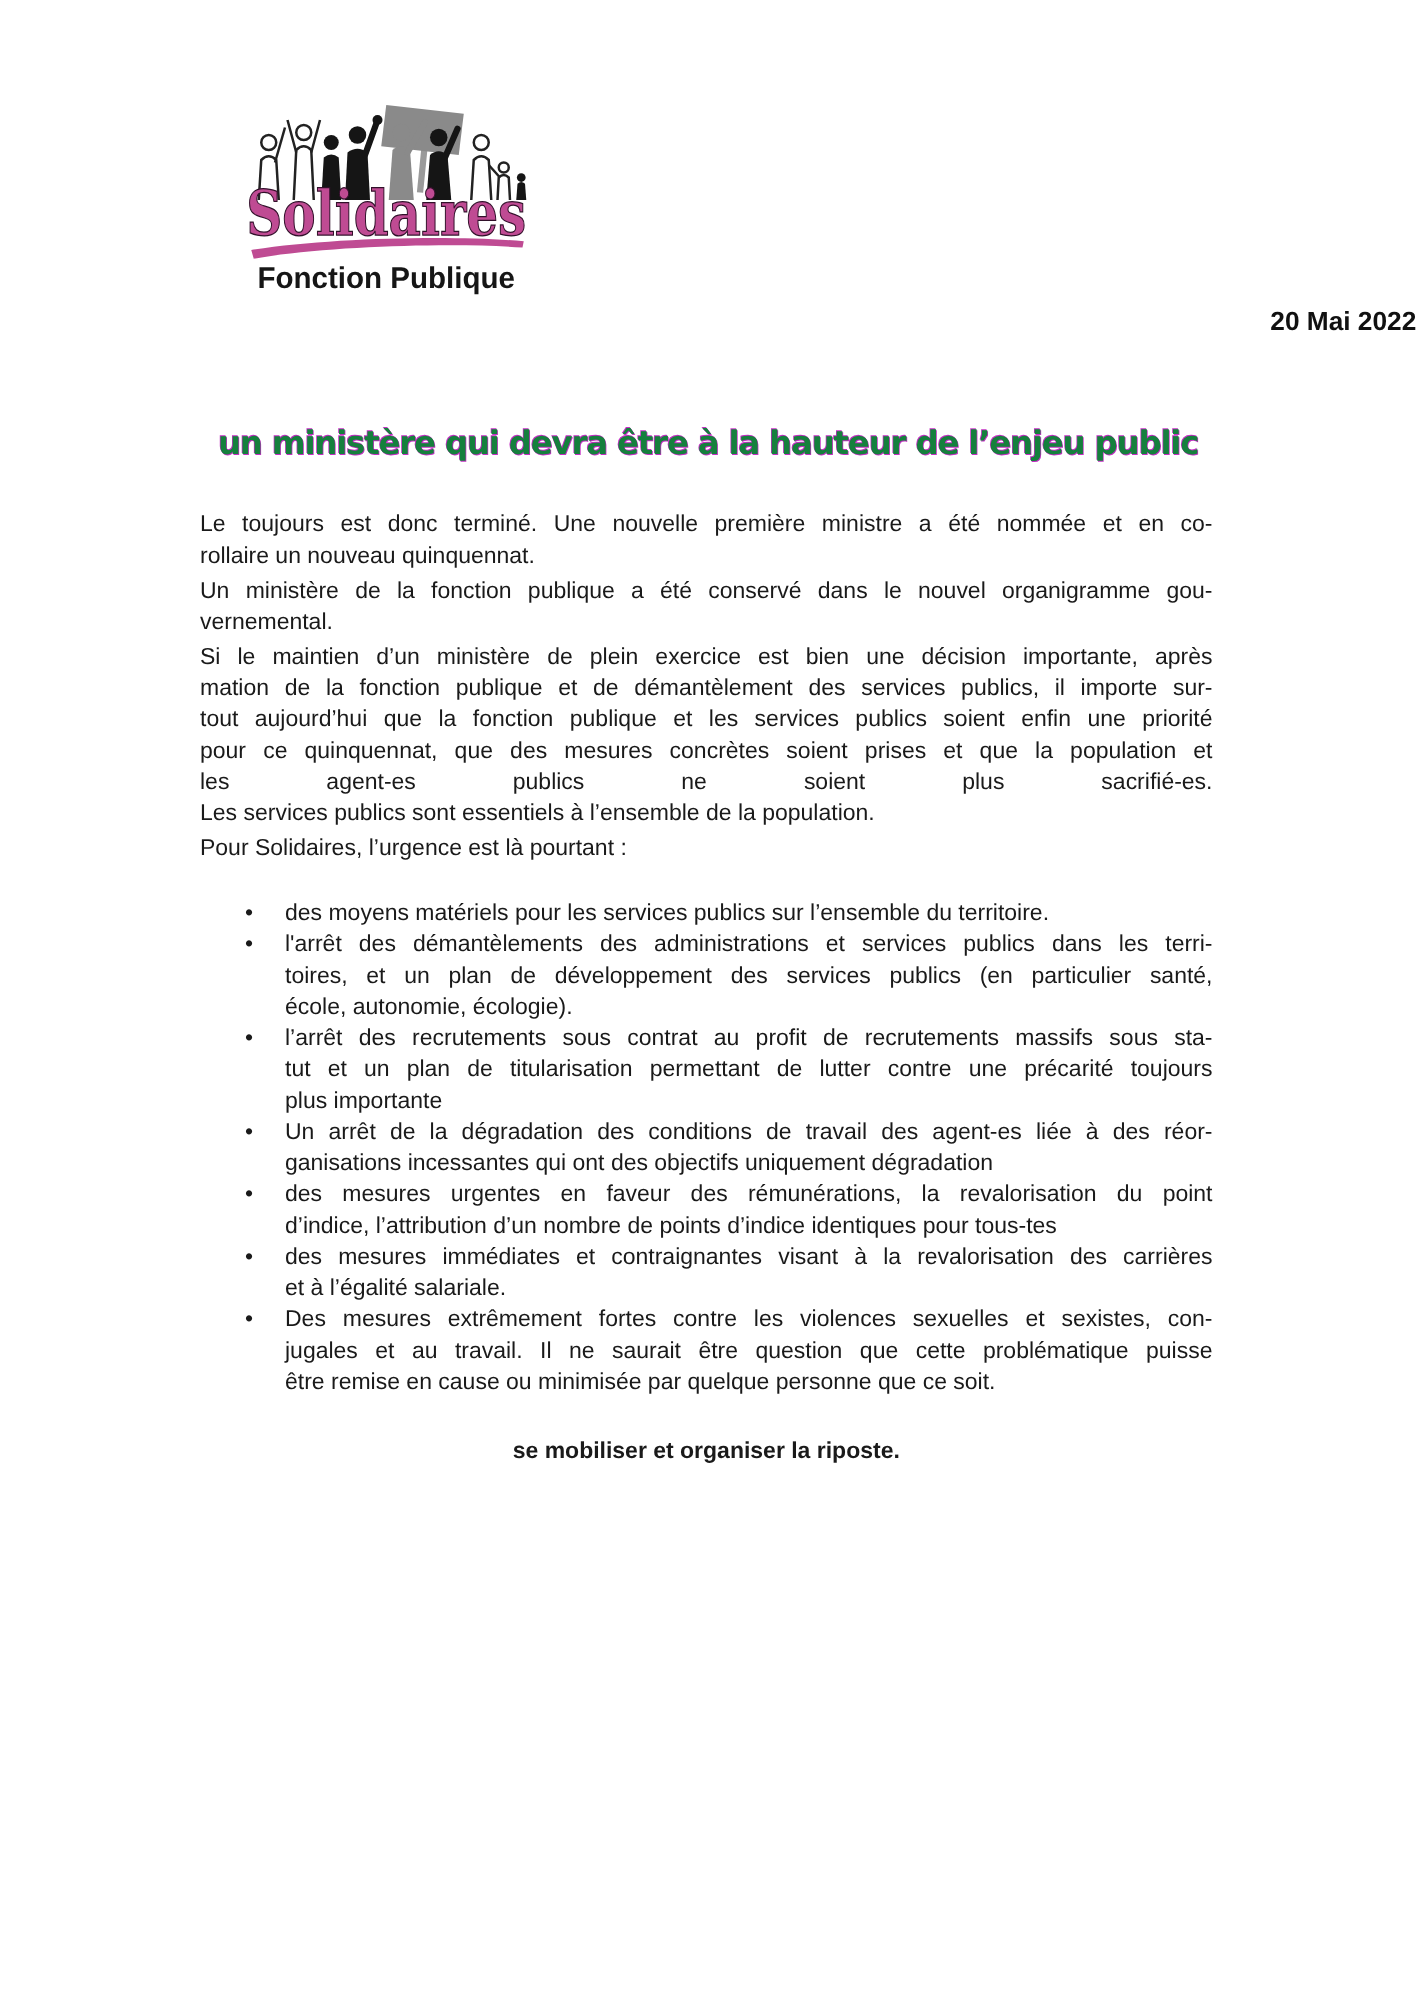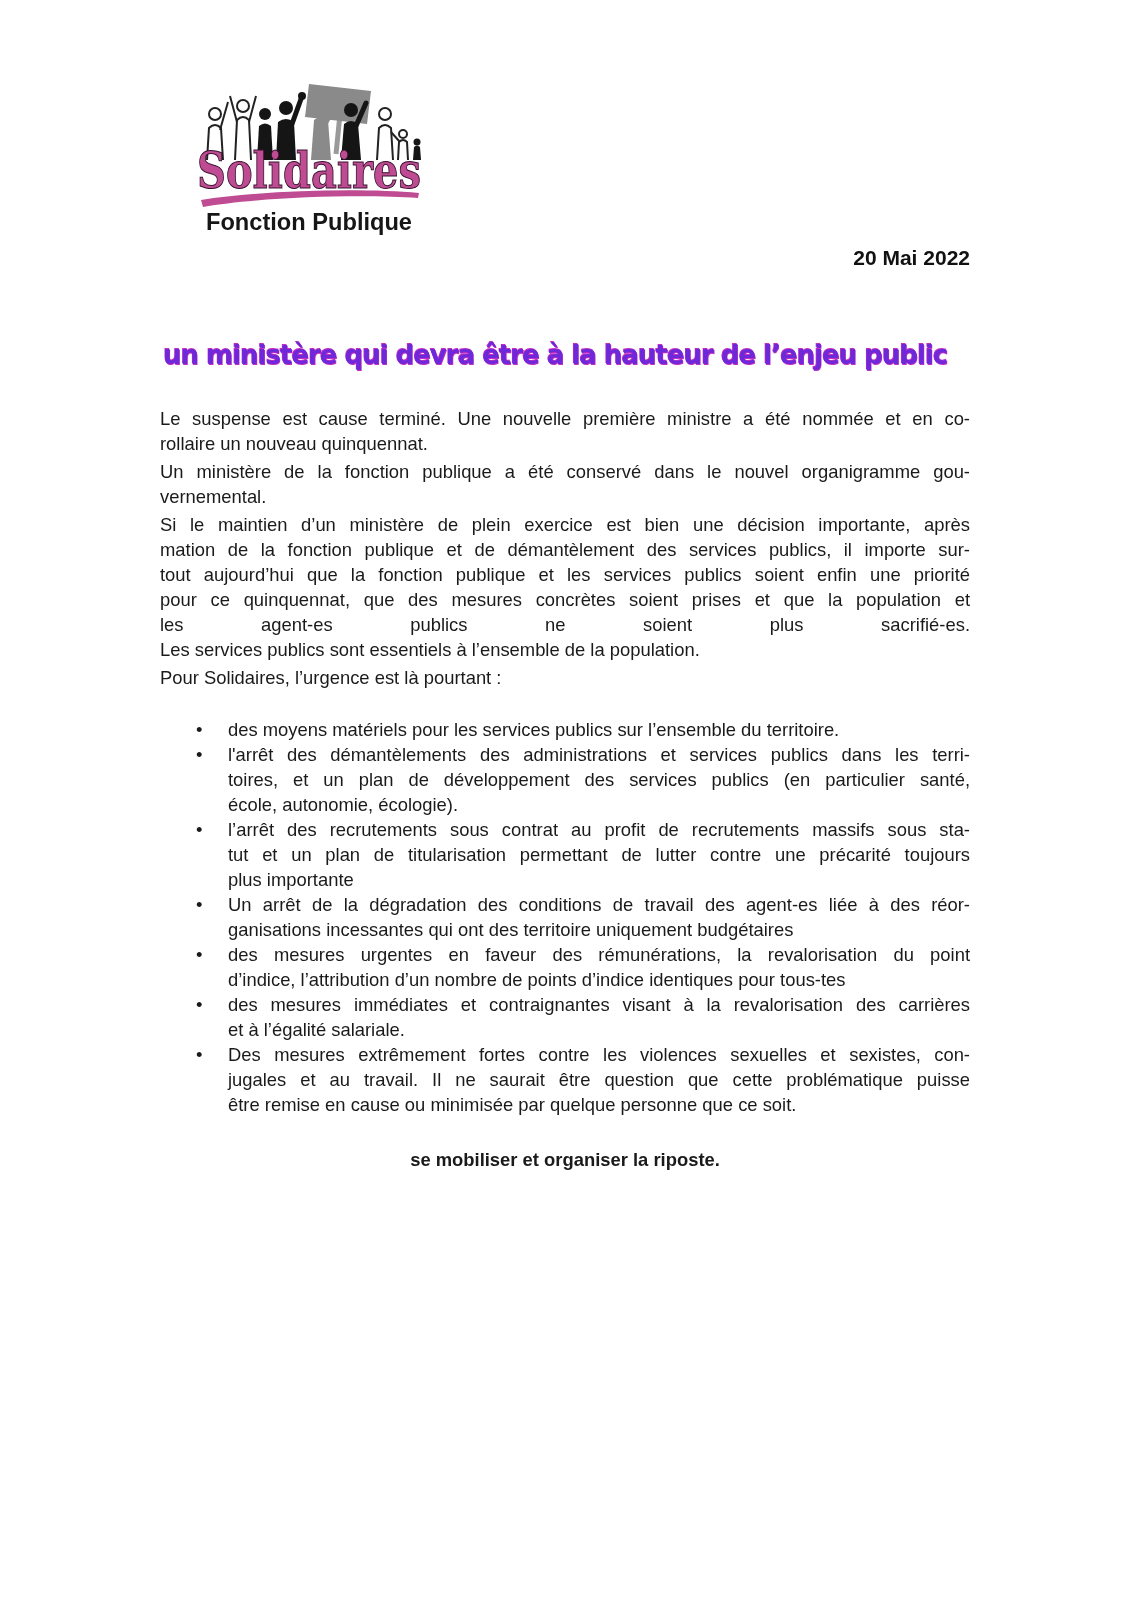--- a/index.html
+++ b/index.html
@@ -2,27 +2,27 @@
 <html><head>
 <meta charset="utf-8">
 <style>
   html,body { margin:0; padding:0; background:#ffffff; }
   .page {
     position:relative; width:1133px; height:1268px; background:#ffffff;
     color:#1a1a1a; font-family:"Liberation Sans", sans-serif; overflow:hidden;
   }
   .logo { margin:76px 0 0 193px; width:232px; height:162px; }
   .date {
-    margin-top:8px; padding-right:163px; text-align:right;
+    margin-top:8px; text-align:right;
     font-weight:bold; font-size:21px; color:#111111;
   }
   .title {
-    margin:70px 163px 0 163px; 
+    margin:70px 163px 0 163px; text-align:center;
     font-family:"DejaVu Sans", sans-serif; font-weight:bold;
-    font-size:26px; letter-spacing:-1px; color:#6d28d9;
+    font-size:26px; letter-spacing:-1px; color:#15803d;
     text-shadow:0.6px 0.6px 0 #c32ec3, -0.6px -0.6px 0 #c32ec3;
   }
   .content { margin:36px 163px 0 160px; font-size:18.4px; line-height:25px; }
   .para { margin:0 0 3px 0; }
   .line { min-height:25px; }
   .line.j { text-align:justify; text-align-last:justify; }
   .lead { }
   ul.bullets { list-style:none; margin:27px 0 0 0; padding:0 0 0 68px; }
   ul.bullets li { position:relative; }
   .marker { position:absolute; left:-32px; top:0; font-size:18.4px; }
@@ -102,21 +102,21 @@
     </svg>
   </div>
 
   <div class="date">20 Mai 2022</div>
 
   <h1 class="title">un ministère qui devra être à la hauteur de l’enjeu public</h1>
 
   <div class="content">
 
     <div class="para">
-        <div class="line j">Le suspense est cause terminé. Une nouvelle première ministre a été nommée et en co-</div>
+        <div class="line j">Le toujours est donc terminé. Une nouvelle première ministre a été nommée et en co-</div>
         <div class="line">rollaire un nouveau quinquennat.</div>
       </div>
     <div class="para">
         <div class="line j">Un ministère de la fonction publique a été conservé dans le nouvel organigramme gou-</div>
         <div class="line">vernemental.</div>
       </div>
     <div class="para">
         <div class="line j">Si le maintien d’un ministère de plein exercice est bien une décision importante, après</div>
         <div class="line j">mation de la fonction publique et de démantèlement des services publics, il importe sur-</div>
         <div class="line j">tout aujourd’hui que la fonction publique et les services publics soient enfin une priorité</div>
@@ -148,21 +148,21 @@
         <div>
             <div class="line j">l’arrêt des recrutements sous contrat au profit de recrutements massifs sous sta-</div>
             <div class="line j">tut et un plan de titularisation permettant de lutter contre une précarité toujours</div>
             <div class="line">plus importante</div>
           </div>
       </li>
       <li>
         <span class="marker">•</span>
         <div>
             <div class="line j">Un arrêt de la dégradation des conditions de travail des agent-es liée à des réor-</div>
-            <div class="line">ganisations incessantes qui ont des territoire uniquement budgétaires</div>
+            <div class="line">ganisations incessantes qui ont des objectifs uniquement dégradation</div>
           </div>
       </li>
       <li>
         <span class="marker">•</span>
         <div>
             <div class="line j">des mesures urgentes en faveur des rémunérations, la revalorisation du point</div>
             <div class="line">d’indice, l’attribution d’un nombre de points d’indice identiques pour tous-tes</div>
           </div>
       </li>
       <li>

